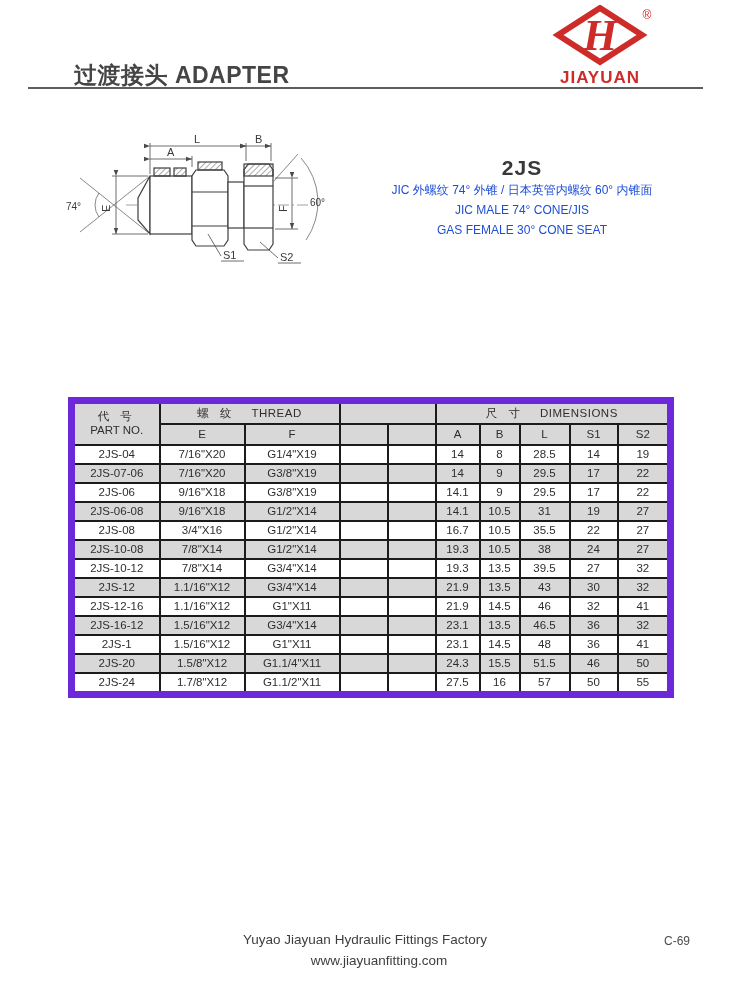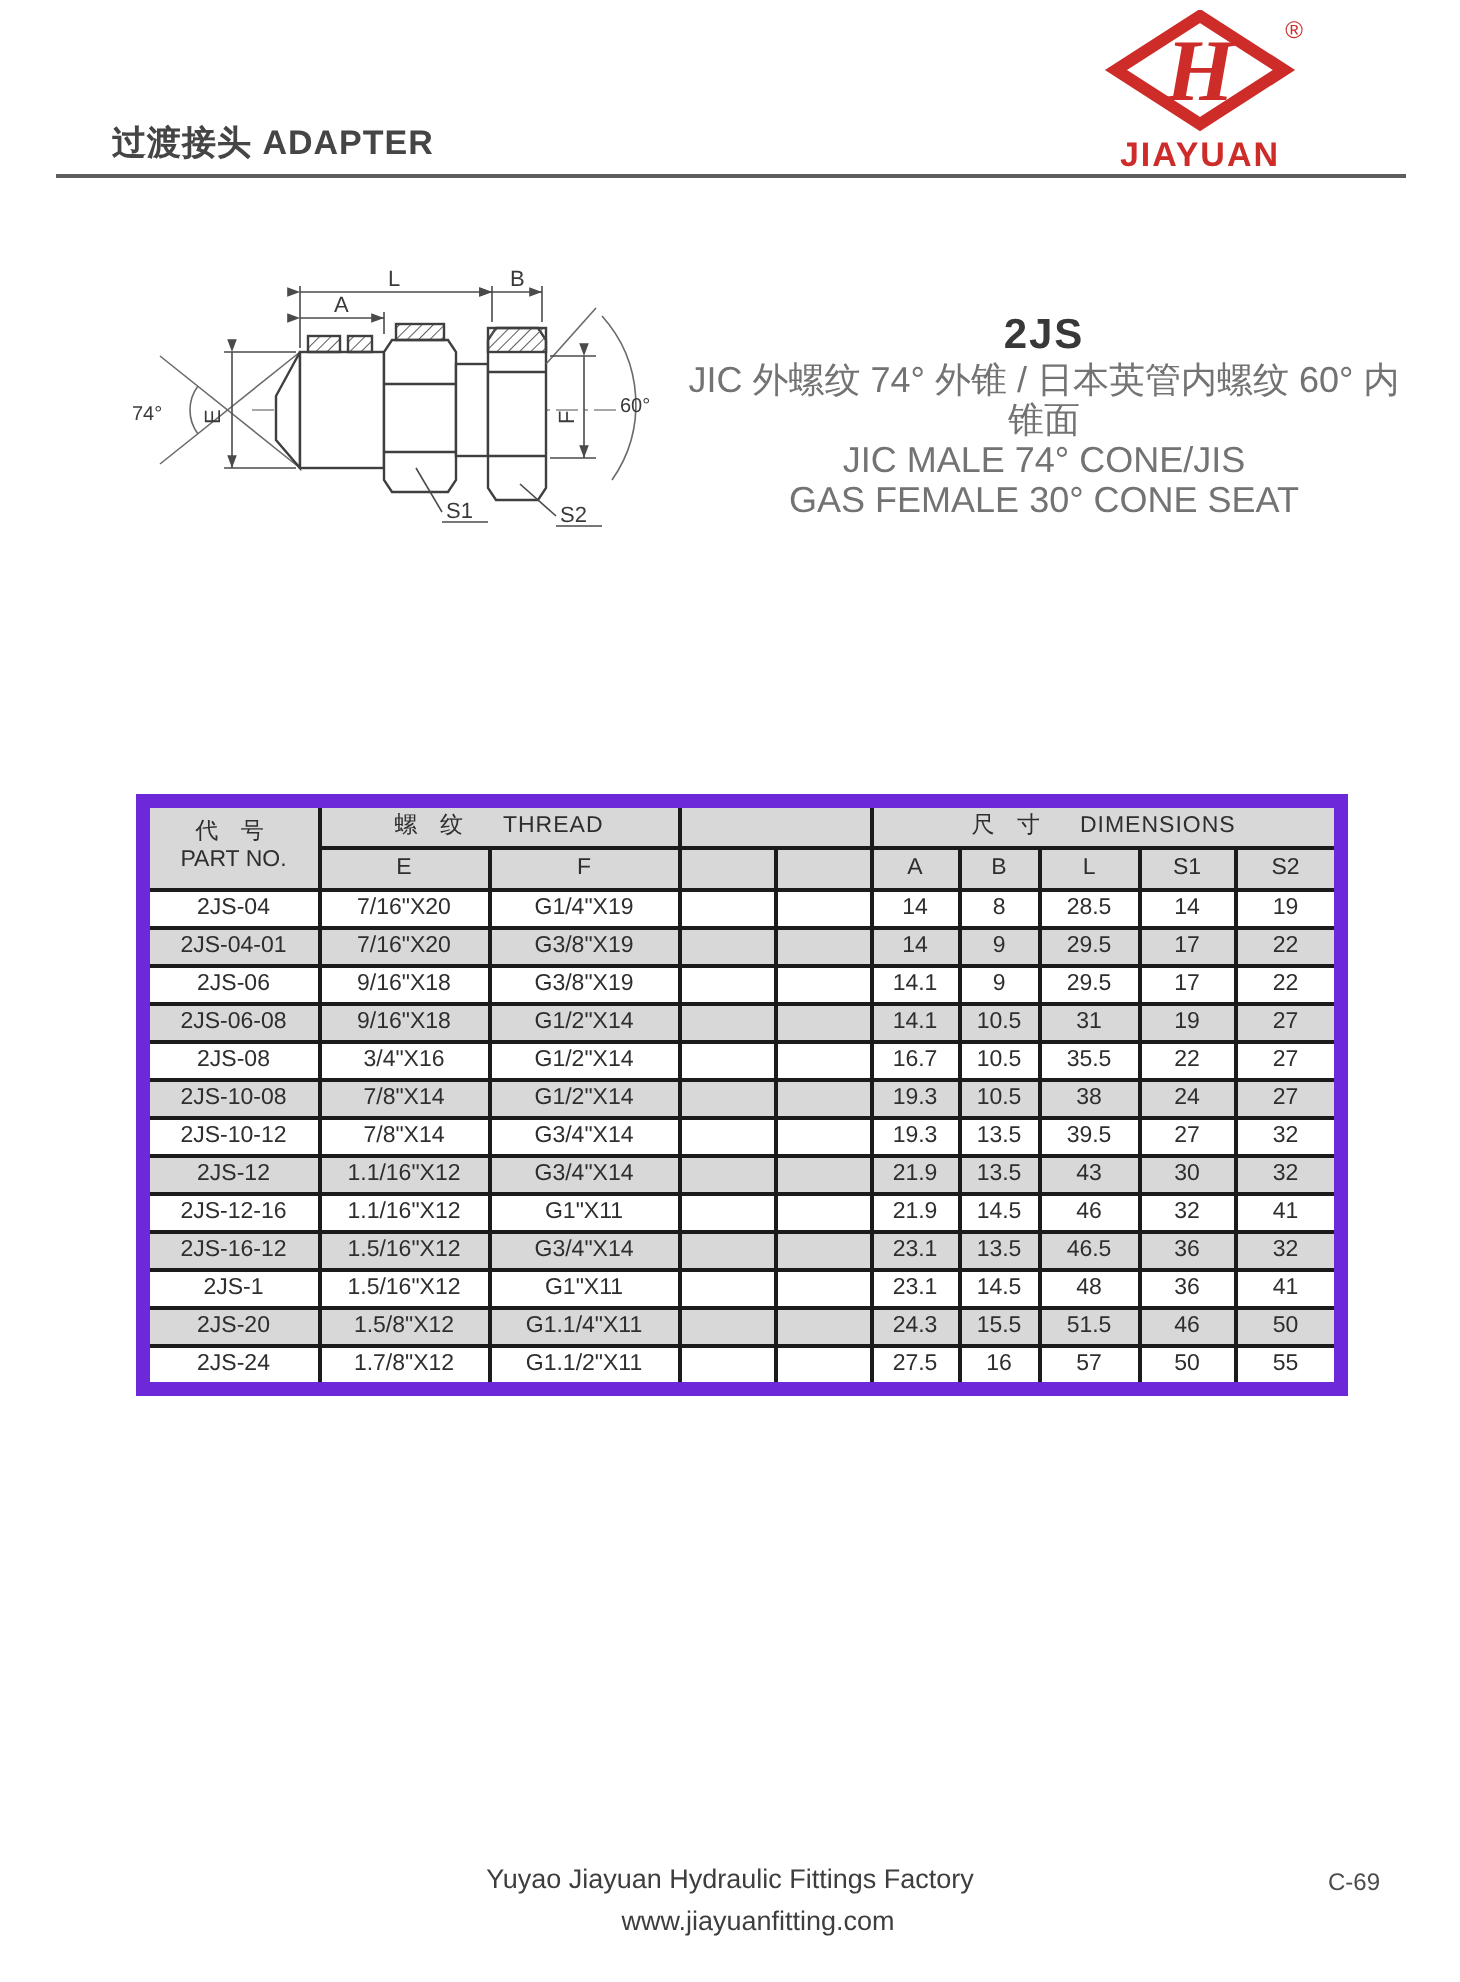--- a/index.html
+++ b/index.html
@@ -8,37 +8,37 @@
     background:#ffffff;
     font-family:"Liberation Sans", sans-serif;
     color:#3c3c3c;
     position:relative;
     overflow:hidden;
   }
   .page{position:absolute;inset:0;}
 
   
   .page-title{
-    position:absolute;left:56px;top:60px;
-    font-size:17px;font-weight:bold;color:#454545;
+    position:absolute;left:74px;top:60px;
+    font-size:23px;font-weight:bold;color:#454545;
     letter-spacing:0.5px;white-space:nowrap;
   }
   .header-rule{
     position:absolute;left:28px;top:87px;width:675px;height:2px;
     background:#5d5d5d;
   }
   .logo{position:absolute;left:548px;top:5px;width:110px;height:84px;}
 
   
   .desc-block{
     position:absolute;left:336px;top:156px;width:372px;
     text-align:center;
   }
   .model{font-size:21px;font-weight:bold;color:#383838;letter-spacing:1px;margin:0 0 0 0;}
-  .desc-line{font-size:18px;color:#737373;line-height:20px;margin:0;}
+  .desc-line{font-size:12px;color:#1d4ed8;line-height:20px;margin:0;}
 
   
   .drawing{position:absolute;left:58px;top:134px;width:286px;height:146px;}
 
   
   .spec-table{
     position:absolute;left:68px;top:397px;
     border-collapse:collapse;table-layout:fixed;
     width:599px;
     font-size:11.5px;color:#2e2e2e;
@@ -214,21 +214,21 @@
           <td>G1/4"X19</td>
           <td></td>
           <td></td>
           <td>14</td>
           <td>8</td>
           <td>28.5</td>
           <td>14</td>
           <td>19</td>
         </tr>
         <tr class="alt">
-          <td>2JS-04-01</td>
+          <td>2JS-07-06</td>
           <td>7/16"X20</td>
           <td>G3/8"X19</td>
           <td></td>
           <td></td>
           <td>14</td>
           <td>9</td>
           <td>29.5</td>
           <td>17</td>
           <td>22</td>
         </tr>

